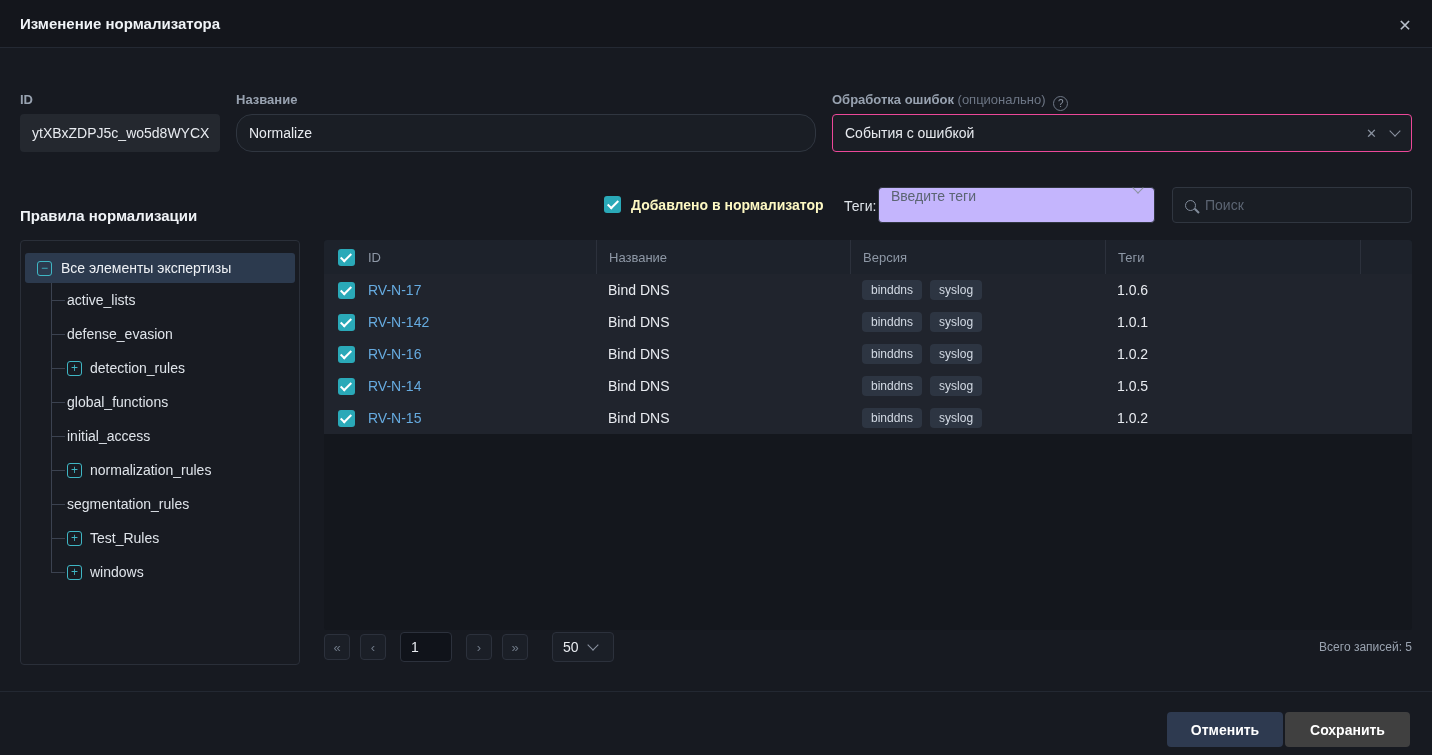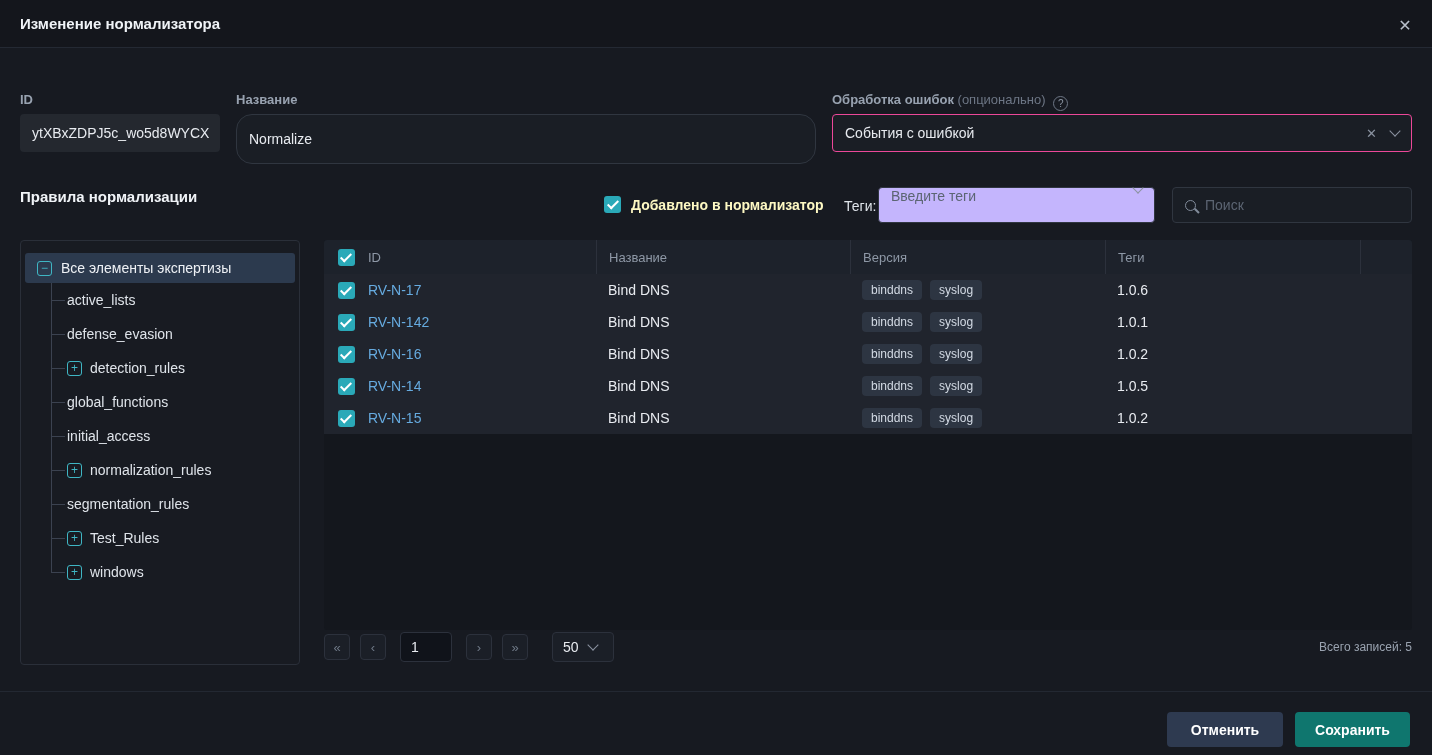--- a/index.html
+++ b/index.html
@@ -11,29 +11,29 @@
   .dlg-header { position:absolute; top:0; left:0; right:0; height:48px; background:#14161c; border-bottom:1px solid #242933; display:flex; align-items:center; }
   .dlg-title { margin-left:20px; font-size:15px; font-weight:700; color:#f0f3f7; }
   .dlg-close { position:absolute; right:14px; top:12px; width:26px; height:26px; display:flex; align-items:center; justify-content:center; color:#b7bec9; font-size:16px; cursor:pointer; }
 
   
   .fld-label { position:absolute; top:92px; font-size:13px; font-weight:700; color:#98a2b0; }
   .fld-label .optional { font-weight:400; color:#6d7685; }
   .q-icon { display:inline-flex; width:15px; height:15px; border:1px solid #6d7685; border-radius:50%; color:#8d96a4; font-size:10px; align-items:center; justify-content:center; vertical-align:-3px; margin-left:4px; font-weight:400; }
 
   .fld-id { position:absolute; left:20px; top:114px; width:200px; height:38px; background:#24282f; border-radius:4px; display:flex; align-items:center; padding:0 12px; font-size:14px; color:#e8ebf0; }
-  .fld-input { position:absolute; top:114px; height:50px; background:#1a1e25; border:1px solid #303640; border-radius:16px; color:#e8ebf0; font-size:14px; padding:0 12px; font-family:"Liberation Sans", sans-serif; outline:none; }
+  .fld-input { position:absolute; top:114px; height:38px; background:#1a1e25; border:1px solid #303640; border-radius:16px; color:#e8ebf0; font-size:14px; padding:0 12px; font-family:"Liberation Sans", sans-serif; outline:none; }
   .fld-name { left:236px; width:580px; }
   .fld-select { position:absolute; left:832px; top:114px; width:580px; height:38px; background:#1a1e25; border:1px solid #ec4899; border-radius:4px; display:flex; align-items:center; padding:0 12px; font-size:14px; cursor:pointer; }
   .fld-select .val { flex:1; color:#e8ebf0; }
   .sel-clear { color:#8b93a1; font-size:13px; margin-right:14px; cursor:pointer; }
   .chev { width:8px; height:8px; border-right:1.5px solid #8b93a1; border-bottom:1.5px solid #8b93a1; transform:rotate(45deg); margin-top:-4px; flex:none; }
 
   
-  .sec-title { position:absolute; left:20px; top:188px; font-size:15px; font-weight:700; color:#f0f3f7; }
+  .sec-title { position:absolute; left:20px; top:207px; font-size:15px; font-weight:700; color:#f0f3f7; }
   .added-wrap { position:absolute; left:604px; top:196px; display:flex; align-items:center; gap:10px; }
   .added-label { font-size:14px; font-weight:600; color:#fef9c3; }
   .tags-label { position:absolute; left:844px; top:198px; font-size:14px; color:#dfe4ea; }
   .tags-select { position:absolute; left:878px; top:187px; width:277px; height:36px; background:#c4b5fd; border:1px solid #303640; border-radius:4px; display:flex; align-items:flex-start; padding:0 12px; cursor:pointer; }
   .tags-select .ph { flex:1; font-size:14px; color:#5c6573; }
   .search-box { position:absolute; left:1172px; top:187px; width:240px; height:36px; background:#1a1e25; border:1px solid #303640; border-radius:4px; display:flex; align-items:center; padding:0 12px; gap:9px; }
   .search-ico { width:11px; height:11px; border:1.6px solid #828c9b; border-radius:50%; position:relative; flex:none; }
   .search-ico::after { content:''; position:absolute; width:6px; height:1.6px; background:#828c9b; transform:rotate(45deg); right:-5px; bottom:-2px; }
   .search-box input { flex:1; background:transparent; border:none; outline:none; color:#e8ebf0; font-size:14px; font-family:"Liberation Sans", sans-serif; }
   .search-box input::placeholder, .fld-input::placeholder { color:#5c6573; }
@@ -69,21 +69,21 @@
   .pager { position:absolute; left:324px; top:632px; width:1088px; height:30px; display:flex; align-items:center; gap:10px; }
   .pg-btn { width:26px; height:26px; background:#1b1f27; border:1px solid #2c313c; border-radius:4px; color:#6e7886; font-size:13px; display:flex; align-items:center; justify-content:center; cursor:pointer; }
   .pg-input { width:52px; height:30px; background:#10131a; border:1px solid #2c313c; border-radius:4px; color:#e8ebf0; font-size:14px; padding:0 10px; outline:none; font-family:"Liberation Sans", sans-serif; margin:0 4px; }
   .pg-size { width:62px; height:30px; background:#1b1f27; border:1px solid #2c313c; border-radius:4px; display:flex; align-items:center; padding:0 10px; gap:10px; font-size:14px; color:#e8ebf0; cursor:pointer; margin-left:14px; }
   .pg-total { margin-left:auto; font-size:12px; color:#9aa3b0; }
 
   
   .footer { position:absolute; left:0; right:0; bottom:0; height:64px; border-top:1px solid #232832; }
   .btn { position:absolute; top:20px; height:35px; border:none; border-radius:4px; font-size:14px; font-weight:700; color:#fff; cursor:pointer; font-family:"Liberation Sans", sans-serif; }
   .btn-cancel { right:149px; width:116px; background:#2e3a50; }
-  .btn-save { right:22px; width:115px; background:#0f766e; }
+  .btn-save { right:22px; width:125px; background:#404040; }
 </style>
 </head>
 <body>
 
 <div class="app">
 
   <div class="dlg-header">
     <div class="dlg-title">Изменение нормализатора</div>
     <div class="dlg-close">✕</div>
   </div>

